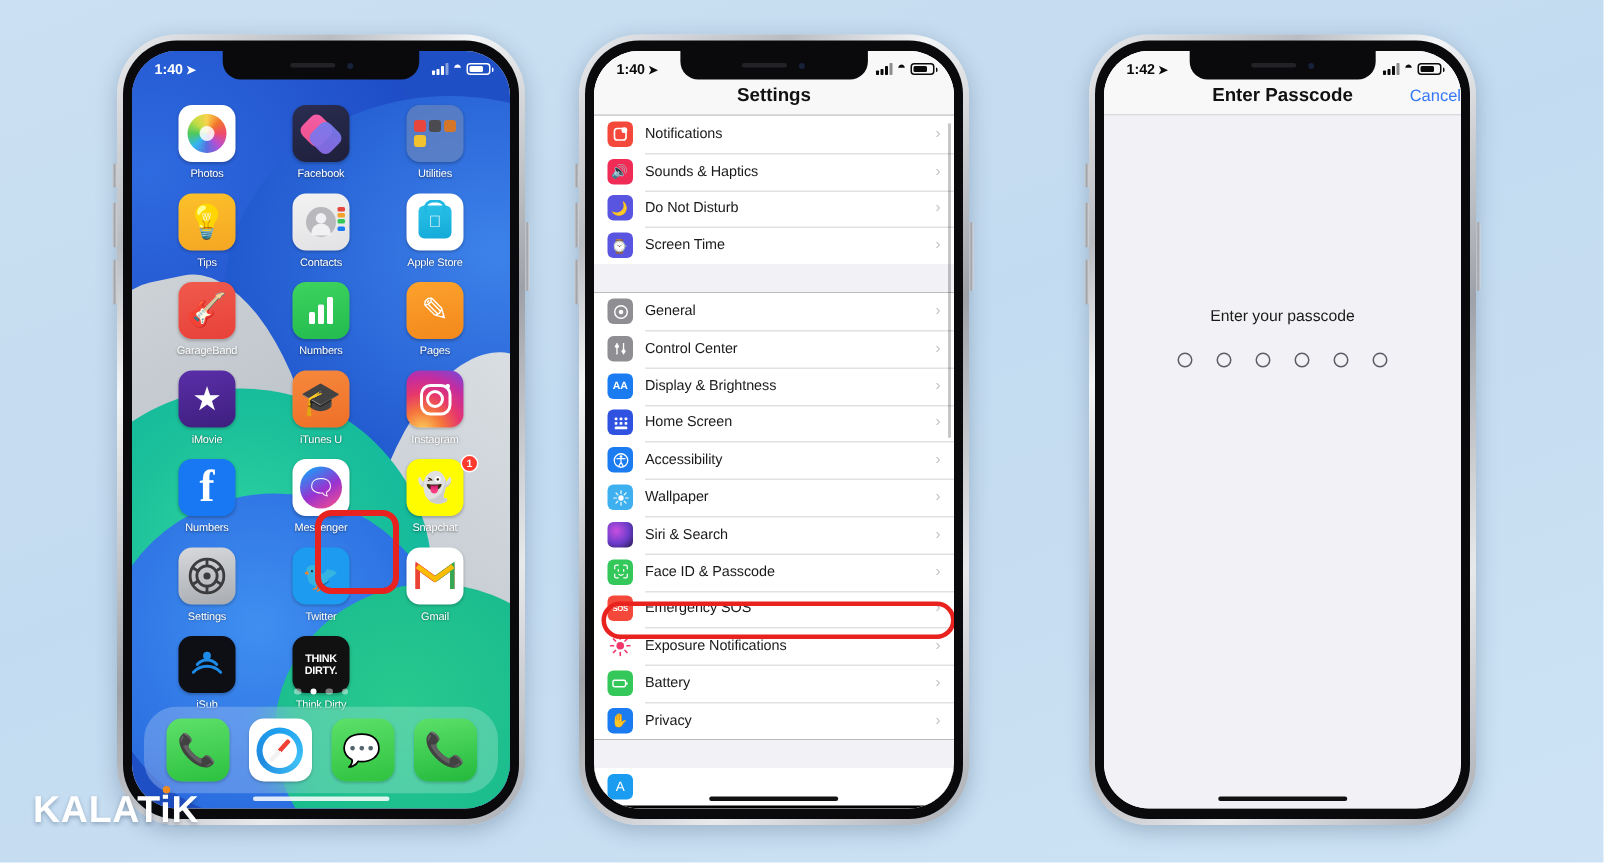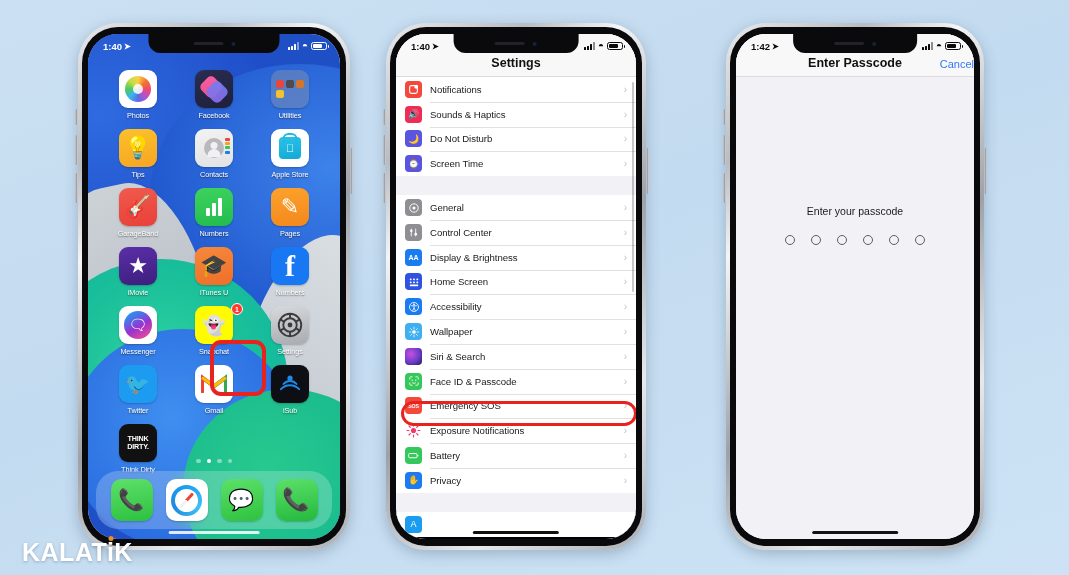--- a/index.html
+++ b/index.html
@@ -366,21 +366,21 @@
   .pc-prompt { font-size: 10.5px; color: #1a1a1a; margin-bottom: 18px; }
   .pc-dots { display:flex; gap: 16px; }
   .pc-dots i {
     width: 10px; height: 10px; border-radius:50%;
     border: 1px solid #5c5c66; display:block;
   }
 
   
   .watermark {
     position: absolute;
-    left: 22px; bottom: 8px;
+    left: 22px; bottom: 20px;
     font-size: 25px;
     font-weight: bold;
     color: #fff;
     letter-spacing: 0.5px;
     z-index: 60;
     text-shadow: 0 1px 3px rgba(20,40,70,0.30);
     font-family: "Liberation Sans", sans-serif;
   }
   .wm-i { position: relative; }
   .wm-i::after {
@@ -509,20 +509,27 @@
 
         <div class="app">
           <div class="icon ic-imovie">★</div>
           <div class="app-label">iMovie</div>
         </div>
         <div class="app">
           <div class="icon ic-itunesu">🎓</div>
           <div class="app-label">iTunes U</div>
         </div>
         <div class="app">
+          <div class="icon ic-instagram">
+              <div class="insta-sq"></div>
+              <span class="insta-dot"></span>
+            </div>
+          <div class="app-label">Instagram</div>
+        </div>
+        <div class="app">
           <div class="icon ic-facebook" style="font-size:30px;font-weight:bold;line-height:34px;font-family:'Liberation Serif',serif;">f</div>
           <div class="app-label">Numbers</div>
         </div>
 
         <div class="app">
           <div class="icon ic-messenger">
               <div class="msgr" style="font-size:15px;">🗨</div>
             </div>
           <div class="app-label">Messenger</div>
         </div>

